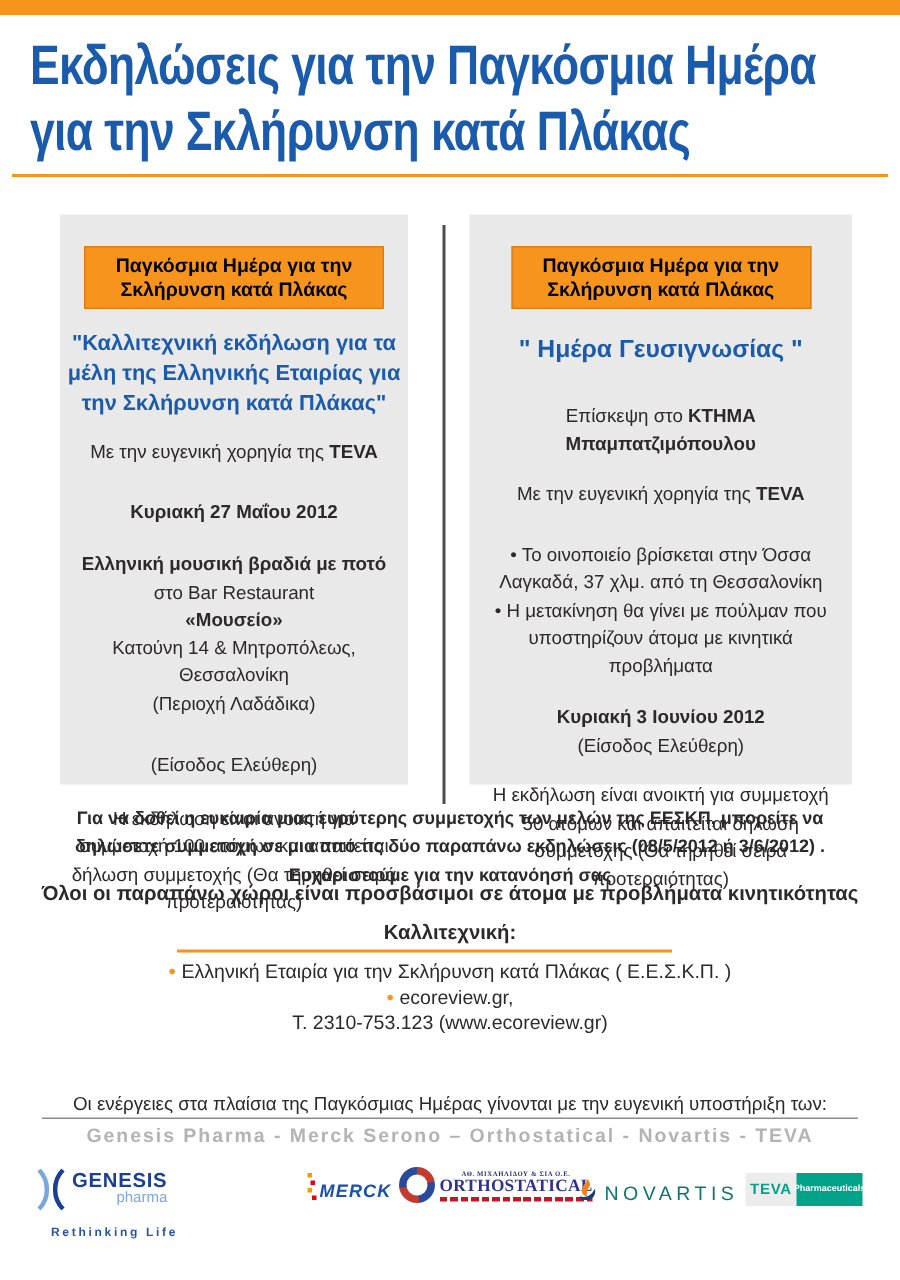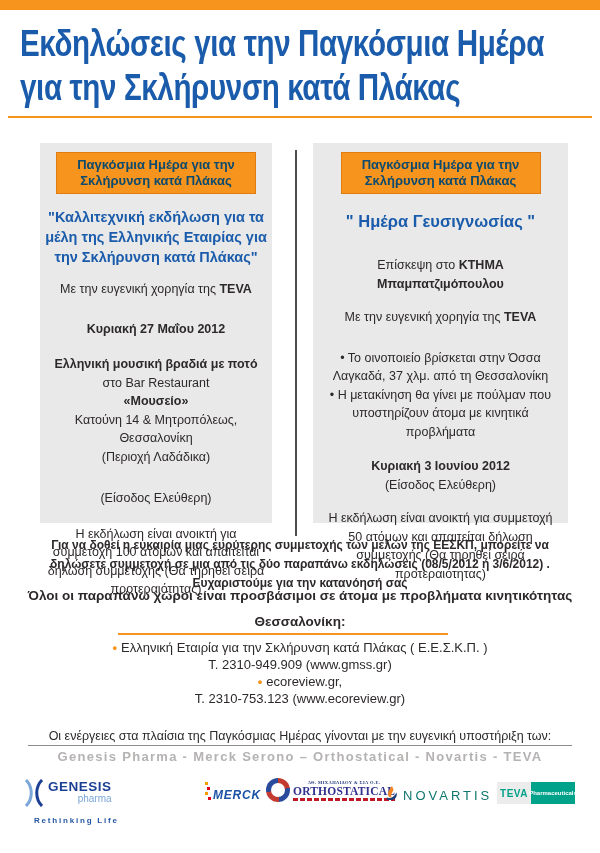--- a/index.html
+++ b/index.html
@@ -20,22 +20,22 @@
 
   .panel {
     position:absolute; top:143px; height:380px; background:#e9e9e9;
     text-align:center; font-size:12.5px; line-height:18.5px;
   }
   .panel-left  { left:40px;  width:232px; padding:9px 5px 0 5px; }
   .panel-right { left:313px; width:255px; padding:9px 10px 0 10px; }
   .v-divider { position:absolute; left:295px; top:150px; width:2px; height:386px; background:#4d4d4d; }
 
   .badge {
-    margin:0 auto; background:#f7941d; border:1px solid #e07c10;
-    color:#0c4a6e; font-weight:bold; font-size:13px; line-height:16px;
+    margin:12px auto; background:#f7941d; border:1px solid #e07c10;
+    color:#000000; font-weight:bold; font-size:13px; line-height:16px;
     padding:4px 6px;
   }
   .panel-left .badge { width:200px; }
   .panel-right .badge { width:200px; }
 
   .ev-heading { color:#1a5cab; font-weight:bold; font-size:14.5px; line-height:20px; margin-top:13px; }
   .panel-right .ev-heading { font-size:16.5px; margin-top:17px; }
   .b { font-weight:bold; }
   p.sponsor { margin-top:13px; }
   .panel-left p.date { margin-top:21px; font-weight:bold; }
@@ -174,25 +174,24 @@
       <p>• Η μετακίνηση θα γίνει με πούλμαν που υποστηρίζουν άτομα με κινητικά προβλήματα</p>
     </div>
     <p class="date">Κυριακή 3 Ιουνίου 2012</p>
     <p>(Είσοδος Ελεύθερη)</p>
     <p class="capacity">Η εκδήλωση είναι ανοικτή για συμμετοχή 50 ατόμων και απαιτείται δήλωση συμμετοχής (Θα τηρηθεί σειρά προτεραιότητας)</p>
   </section>
 
   <p class="participation">Για να δοθεί η ευκαιρία μιας ευρύτερης συμμετοχής των μελών της ΕΕΣΚΠ, μπορείτε να δηλώσετε συμμετοχή σε μια από τις δύο παραπάνω εκδηλώσεις (08/5/2012 ή 3/6/2012) . Ευχαριστούμε για την κατανόησή σας</p>
   <p class="accessibility">Όλοι οι παραπάνω χώροι είναι προσβάσιμοι σε άτομα με προβλήματα κινητικότητας</p>
 
-  <p class="info-heading">Θεσσαλονίκη:</p>
+  <p class="info-heading">Καλλιτεχνική:</p>
   <div class="info-rule"></div>
   <div class="info-lines">
     <p><span class="dot">•</span><span>Ελληνική Εταιρία για την Σκλήρυνση κατά Πλάκας ( Ε.Ε.Σ.Κ.Π. )</span></p>
-    <p><span>Τ. 2310-949.909 (www.gmss.gr)</span></p>
     <p><span class="dot">•</span><span>ecoreview.gr,</span></p>
     <p><span>Τ. 2310-753.123 (www.ecoreview.gr)</span></p>
   </div>
 
   <p class="support">Οι ενέργειες στα πλαίσια της Παγκόσμιας Ημέρας γίνονται με την ευγενική υποστήριξη των:</p>
   <div class="support-rule"></div>
   <p class="sponsors-gray">Genesis Pharma - Merck Serono – Orthostatical - Novartis - TEVA</p>
 
   <div class="logos">
 

